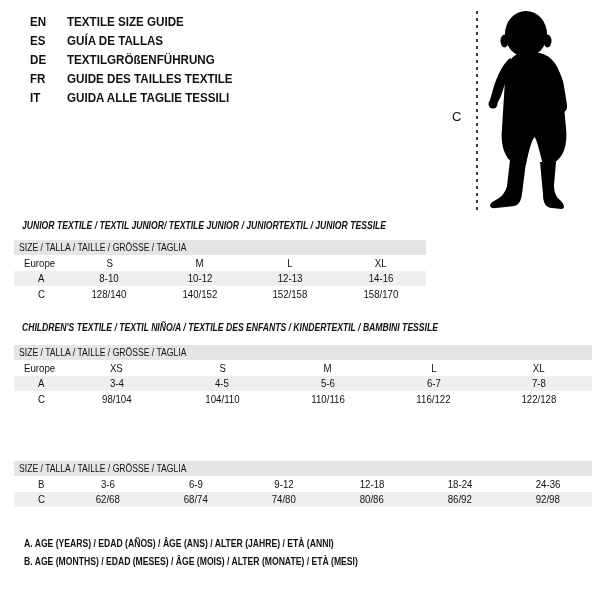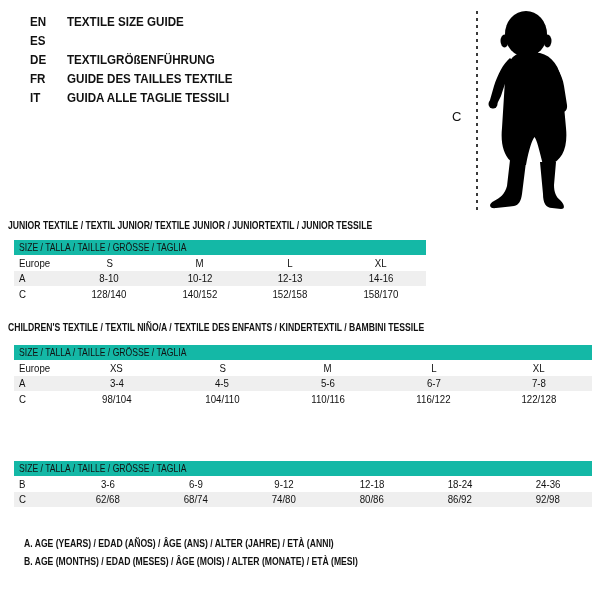--- a/index.html
+++ b/index.html
@@ -19,47 +19,48 @@
   .lang-code { width:37px; }
 
   
   .figure-wrap { position:absolute; left:452px; top:8px; width:148px; height:206px; }
   .dotline { position:absolute; left:24px; top:3px; width:2px; height:199px;
              background:repeating-linear-gradient(#3a3a3a 0 3px, transparent 3px 7px); }
   .c-label { position:absolute; left:0px; top:101px; font-size:13px; font-weight:400; }
   .baby-svg { position:absolute; left:36px; top:0; }
 
   
-  .section-title { position:absolute; left:8px; font-weight:700; font-size:10.5px; }
+  .section-title { position:absolute; left:22px; font-weight:700; font-size:10.5px;font-style:italic; }
   .title-line { line-height:16px; height:16px; }
 
   
   .sizetable { position:absolute; left:14px; }
-  .size-bar { height:15px; line-height:15px; background:#14b8a6; font-size:10.5px; padding-left:5px; overflow:hidden; }
+  .size-bar { height:15px; line-height:15px; background:#e5e5e5; font-size:10.5px; padding-left:5px; overflow:hidden; }
   .trow { display:flex; align-items:center; height:15.5px; font-size:11px; }
   .trow.striped { background:#efefef; }
   .tcell { flex:1; text-align:center; overflow:visible; }
-  .tcell.label { flex:0 0 50px; text-align:left; padding-left:5px; }
+  .tcell.label { flex:0 0 50px; text-align:center; padding-left:5px; }
 
   
   .footnotes { position:absolute; left:24px; top:534px; font-weight:700; font-size:10.5px; }
   .foot-line { line-height:18px; height:18px; }
 </style>
 </head>
 <body>
 
 <div class="page">
 
   <div class="lang-list">
     <div class="lang-row">
       <span class="lang-code"><span class="cx o-l sq86">EN</span></span>
       <span class="lang-title"><span class="cx o-l sq86">TEXTILE SIZE GUIDE</span></span>
     </div>
     <div class="lang-row">
       <span class="lang-code"><span class="cx o-l sq86">ES</span></span>
+      <span class="lang-title"><span class="cx o-l sq86">GUÍA DE TALLAS</span></span>
     </div>
     <div class="lang-row">
       <span class="lang-code"><span class="cx o-l sq86">DE</span></span>
       <span class="lang-title"><span class="cx o-l sq86">TEXTILGRÖßENFÜHRUNG</span></span>
     </div>
     <div class="lang-row">
       <span class="lang-code"><span class="cx o-l sq86">FR</span></span>
       <span class="lang-title"><span class="cx o-l sq86">GUIDE DES TAILLES TEXTILE</span></span>
     </div>
     <div class="lang-row">

